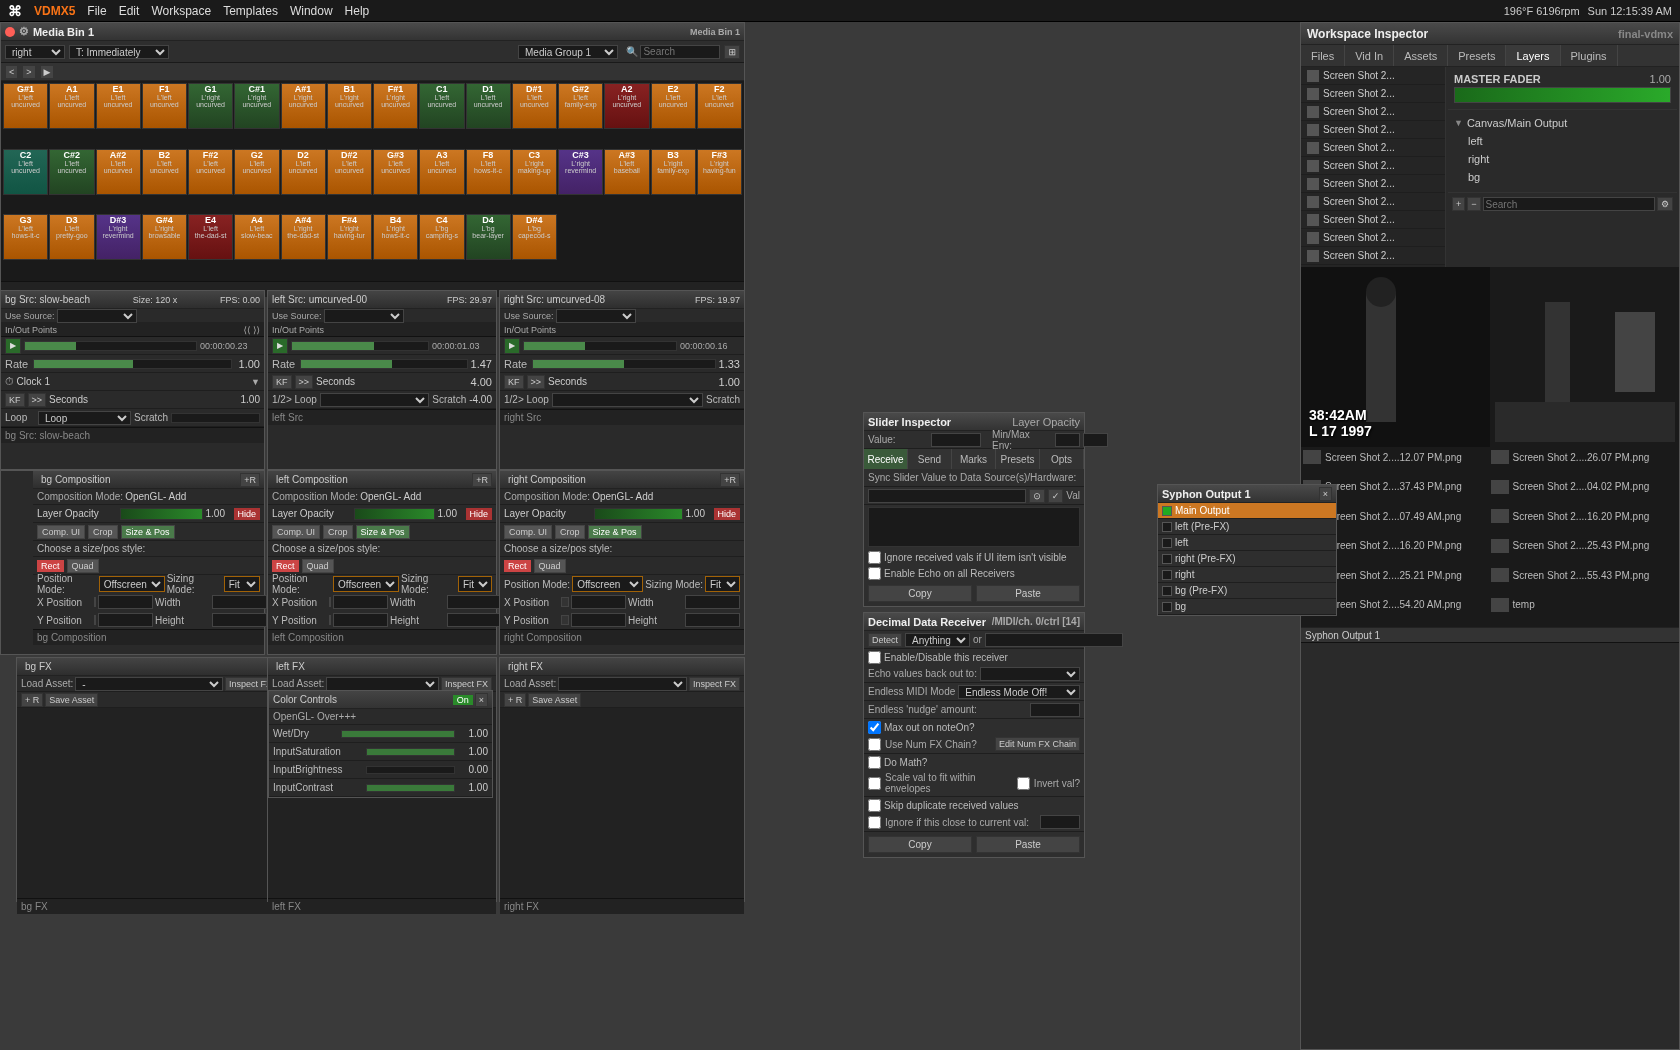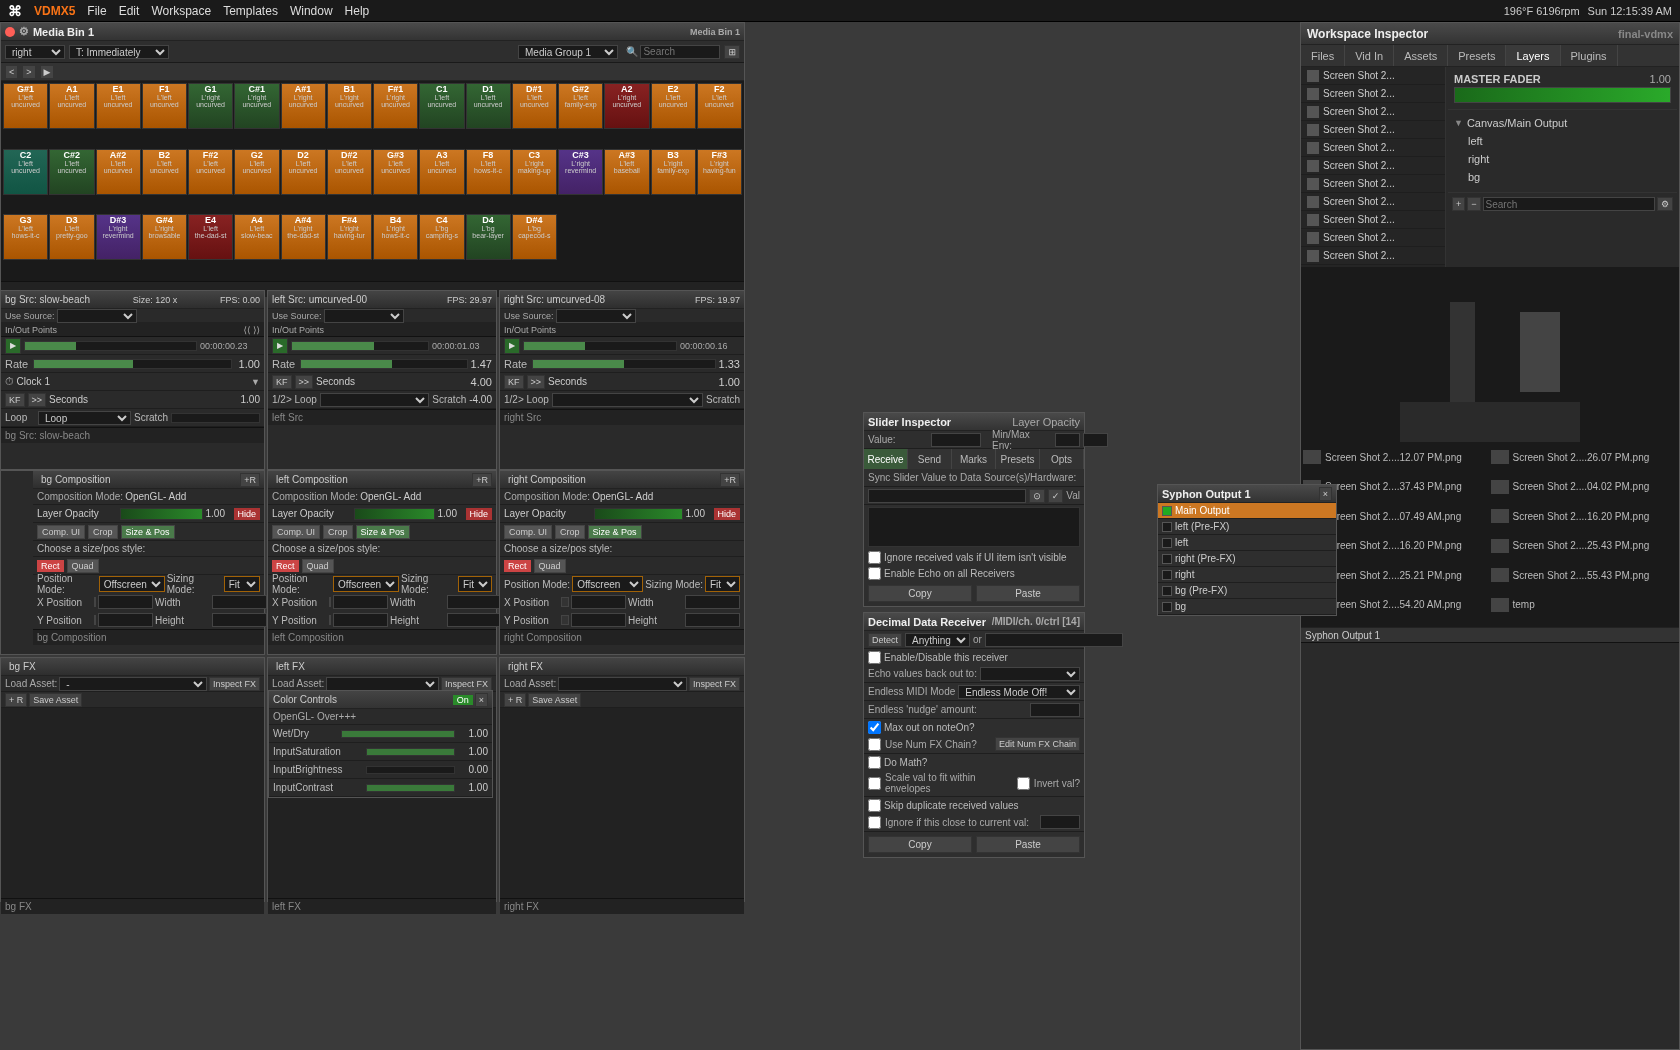--- a/index.html
+++ b/index.html
@@ -284,21 +284,21 @@
       padding: 0 2px;
     }
 
     
     .fx-panel {
       position: absolute;
       background: #2a2a2a;
       border: 1px solid #555;
     }
     #bg-fx {
-      top: 635px; left: 0;
+      top: 635px; left: 16px;
       width: 265px;
       height: 245px;
     }
     #left-fx {
       top: 635px; left: 267px;
       width: 230px;
       height: 245px;
     }
     #right-fx {
       top: 635px; left: 499px;
@@ -1390,20 +1390,32 @@
         <div style="display:flex;gap:2px;padding:4px;border-top:1px solid #333;margin-top:2px">
           <button class="mini-btn">+</button>
           <button class="mini-btn">−</button>
           <input class="mini-input" type="text" style="flex: 1 1 0%;" placeholder="Search">
           <button class="mini-btn">⚙</button>
         </div>
       </div>
     </div>
 
     <div class="wi-preview">
+      <div class="preview-left">
+        <svg width="180" height="170">
+          <rect width="180" height="170" fill="#111"></rect>
+
+          <rect x="60" y="20" width="30" height="130" fill="#333"></rect>
+          <ellipse cx="75" cy="20" rx="15" ry="15" fill="#222"></ellipse>
+        </svg>
+        <div class="time-overlay">
+          <div>38:42AM</div>
+          <div>L 17 1997</div>
+        </div>
+      </div>
       <div class="preview-right">
         <svg width="180" height="170">
           <rect width="180" height="170" fill="#1a1a1a"></rect>
 
           <rect x="50" y="30" width="25" height="100" fill="#333"></rect>
           <rect x="120" y="40" width="40" height="80" fill="#444"></rect>
           <rect x="0" y="130" width="180" height="40" fill="#2a2a2a"></rect>
         </svg>
       </div>
     </div>

